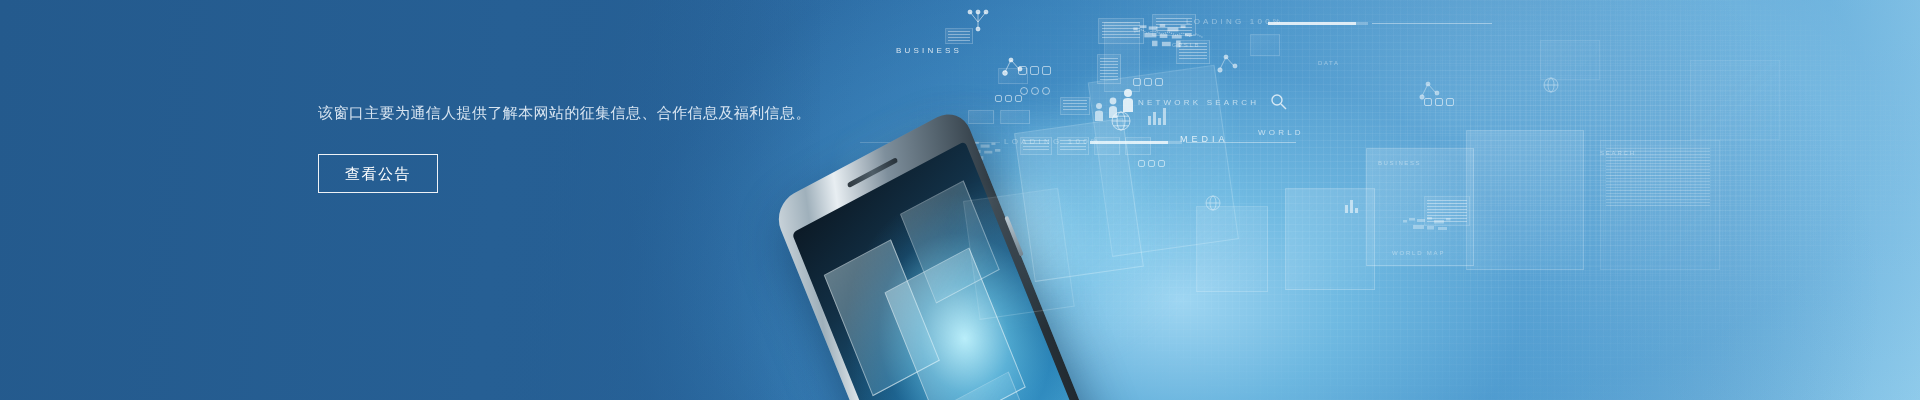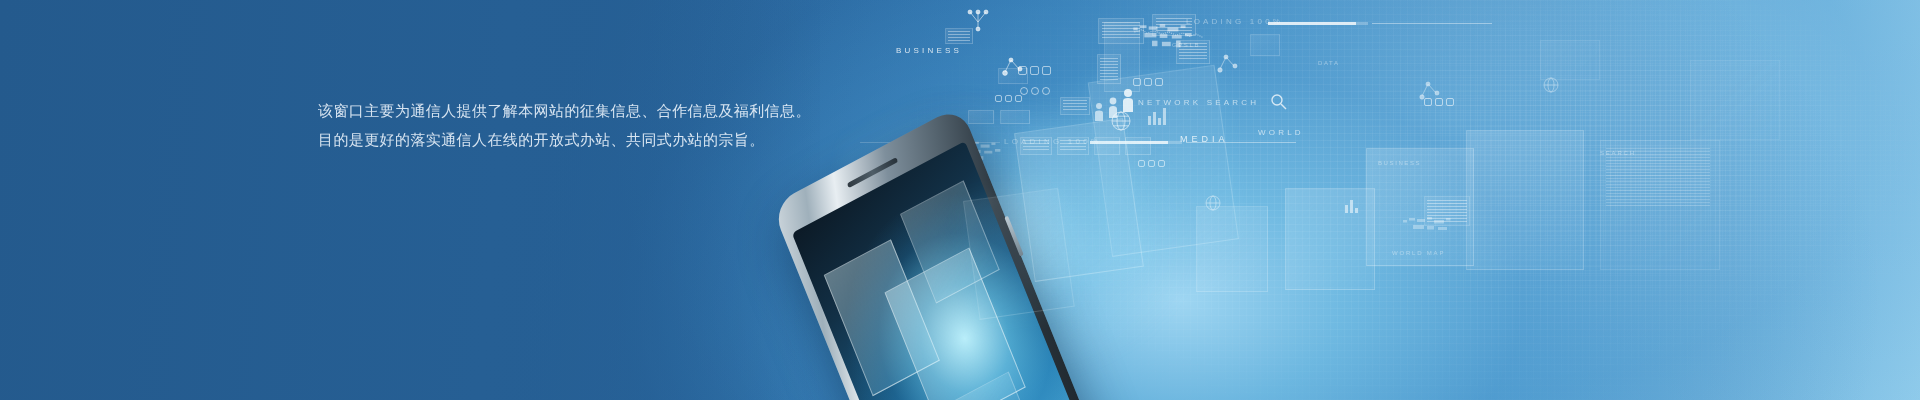--- a/index.html
+++ b/index.html
@@ -179,21 +179,21 @@
     line-height:1.2;
     text-shadow:0 1px 3px rgba(0,30,60,0.35);
   }
   .desc {
     margin-top:26px;
     color:rgba(228,238,248,0.93);
     font-size:15px;
     line-height:29px;
     letter-spacing:0.4px;
   }
-  .desc p { white-space:nowrap;font-family:Liberation Mono, monospace; }
+  .desc p { white-space:nowrap; }
   .cta {
     display:inline-block;
     margin-top:27px;
     padding:11px 26px;
     border:1px solid rgba(255,255,255,0.92);
     color:#ffffff;
     font-size:15px;
     letter-spacing:1.5px;
     background:transparent;
     cursor:pointer;
@@ -481,16 +481,16 @@
 
   <div class="holo">
     <span class="pane" style="left:120px; top:60px; width:110px; height:150px; opacity:.55;"></span>
     <span class="pane" style="left:200px; top:20px; width:128px; height:176px; opacity:.45;"></span>
     <span class="pane" style="left:60px; top:120px; width:96px; height:120px; opacity:.35;"></span>
   </div>
 
   <div class="content">
     <div class="desc">
       <p>该窗口主要为通信人提供了解本网站的征集信息、合作信息及福利信息。</p>
-      <p>目的是更好的落实通信人在线的开放式办站、共同式办站的宗旨。</p>
-    </div>
+    </div>
+    <button class="cta">查看公告</button>
   </div>
 </div>
 
 </body></html>

